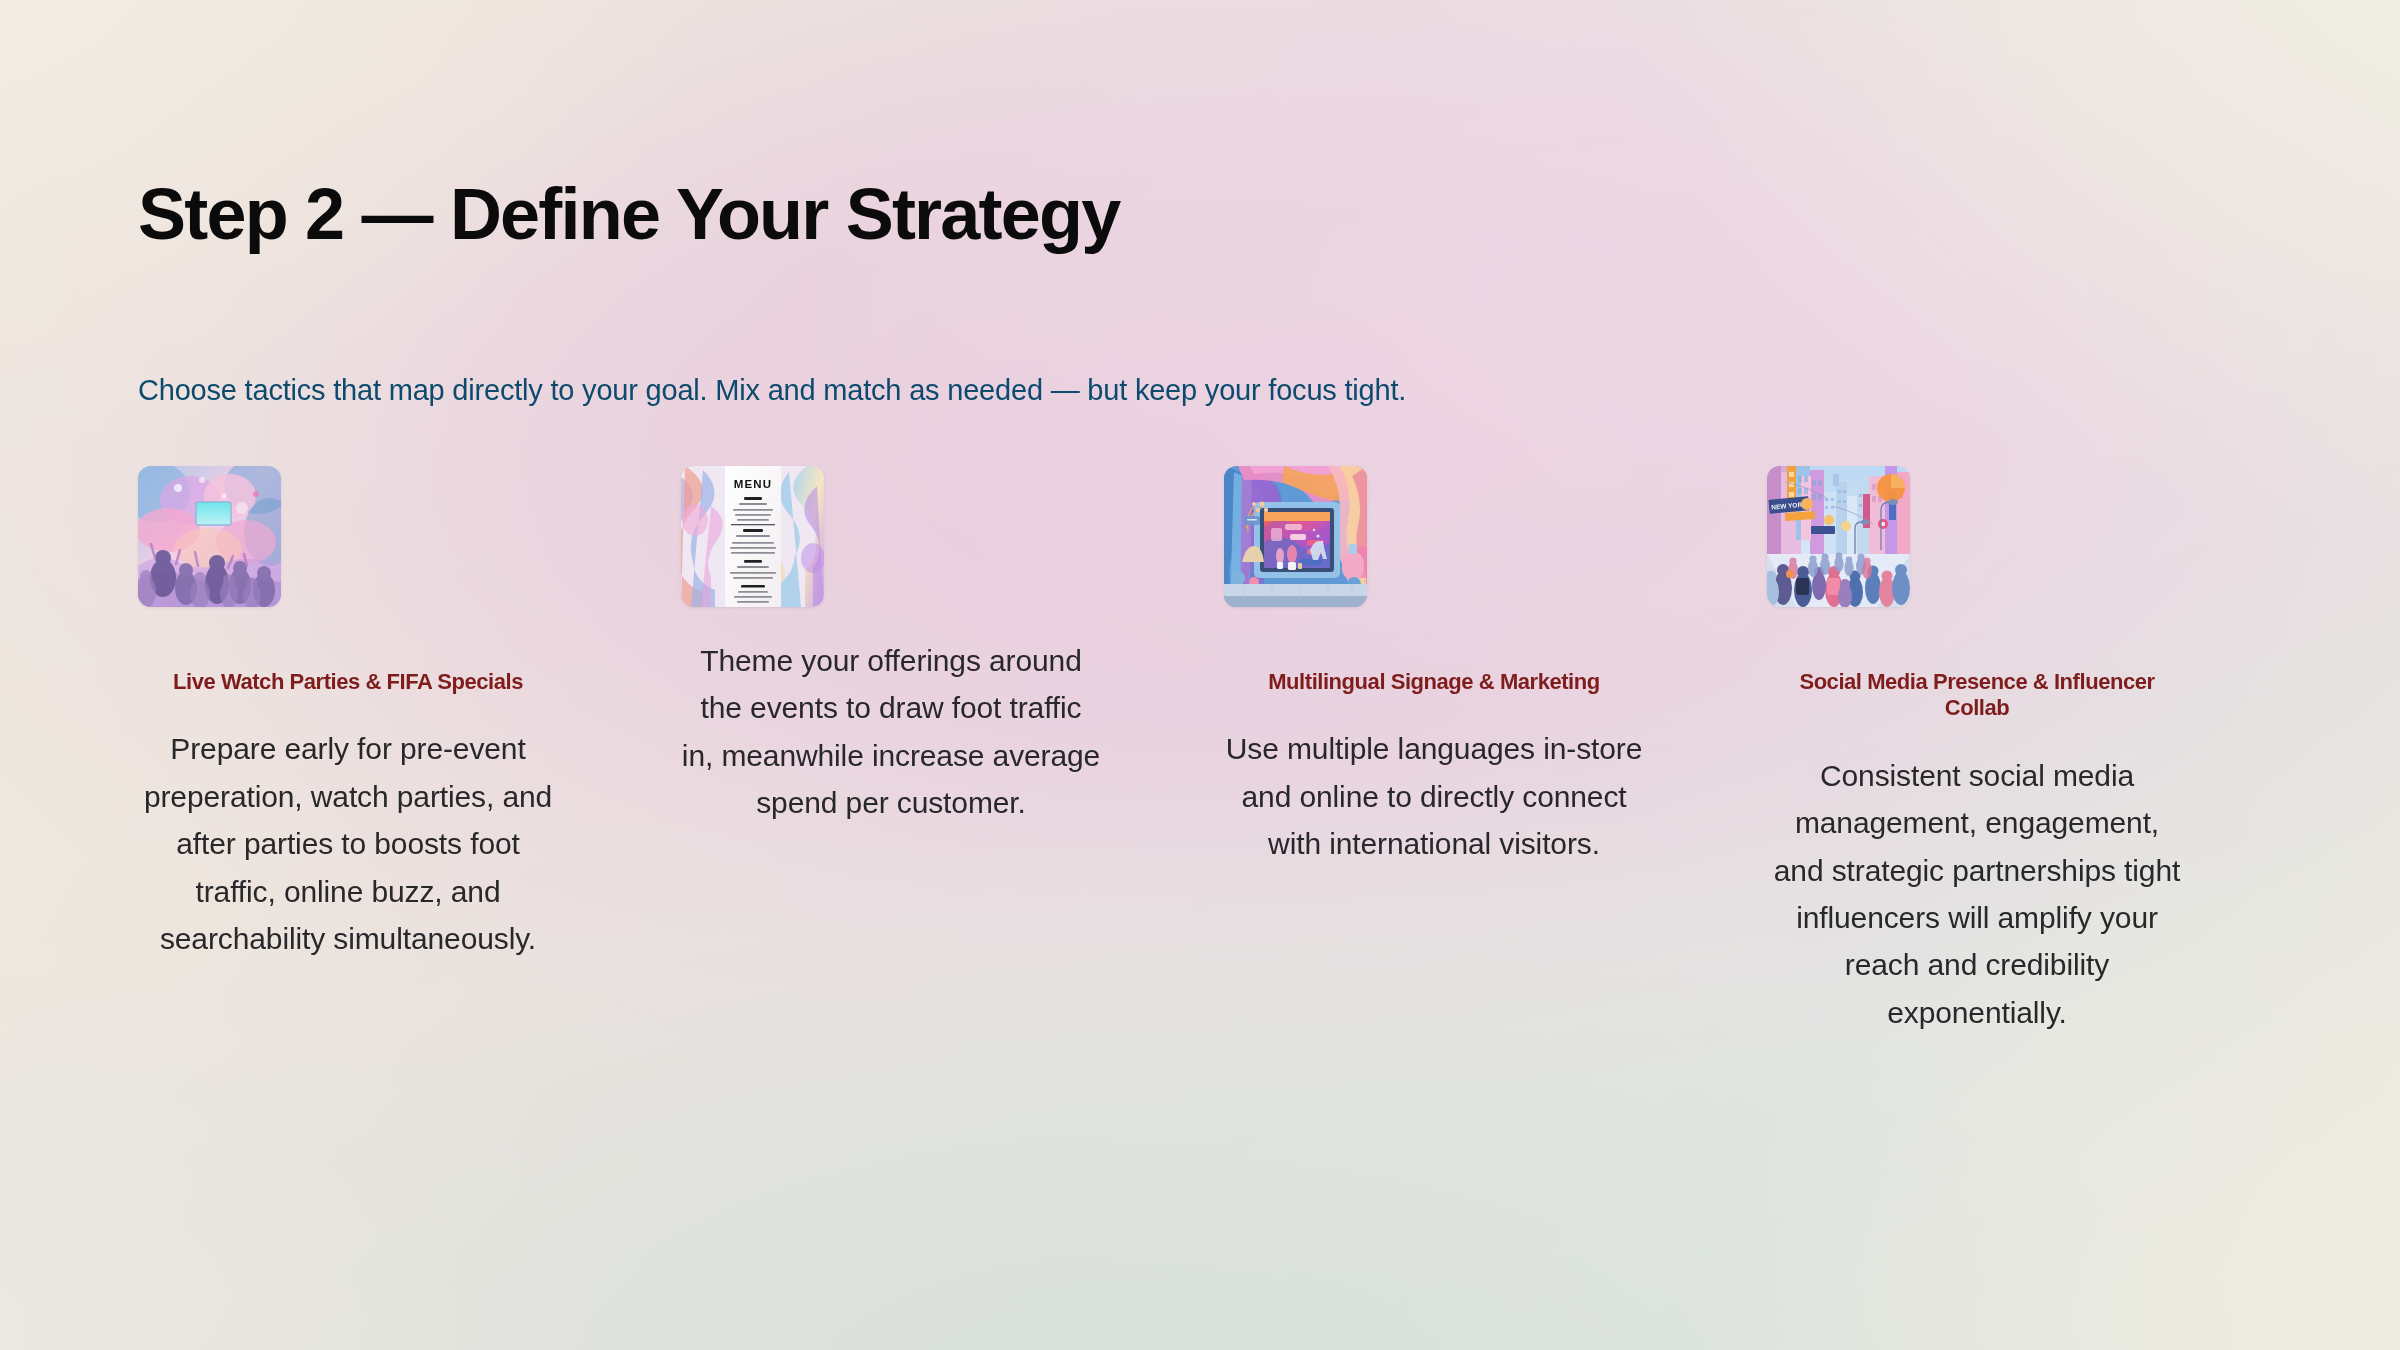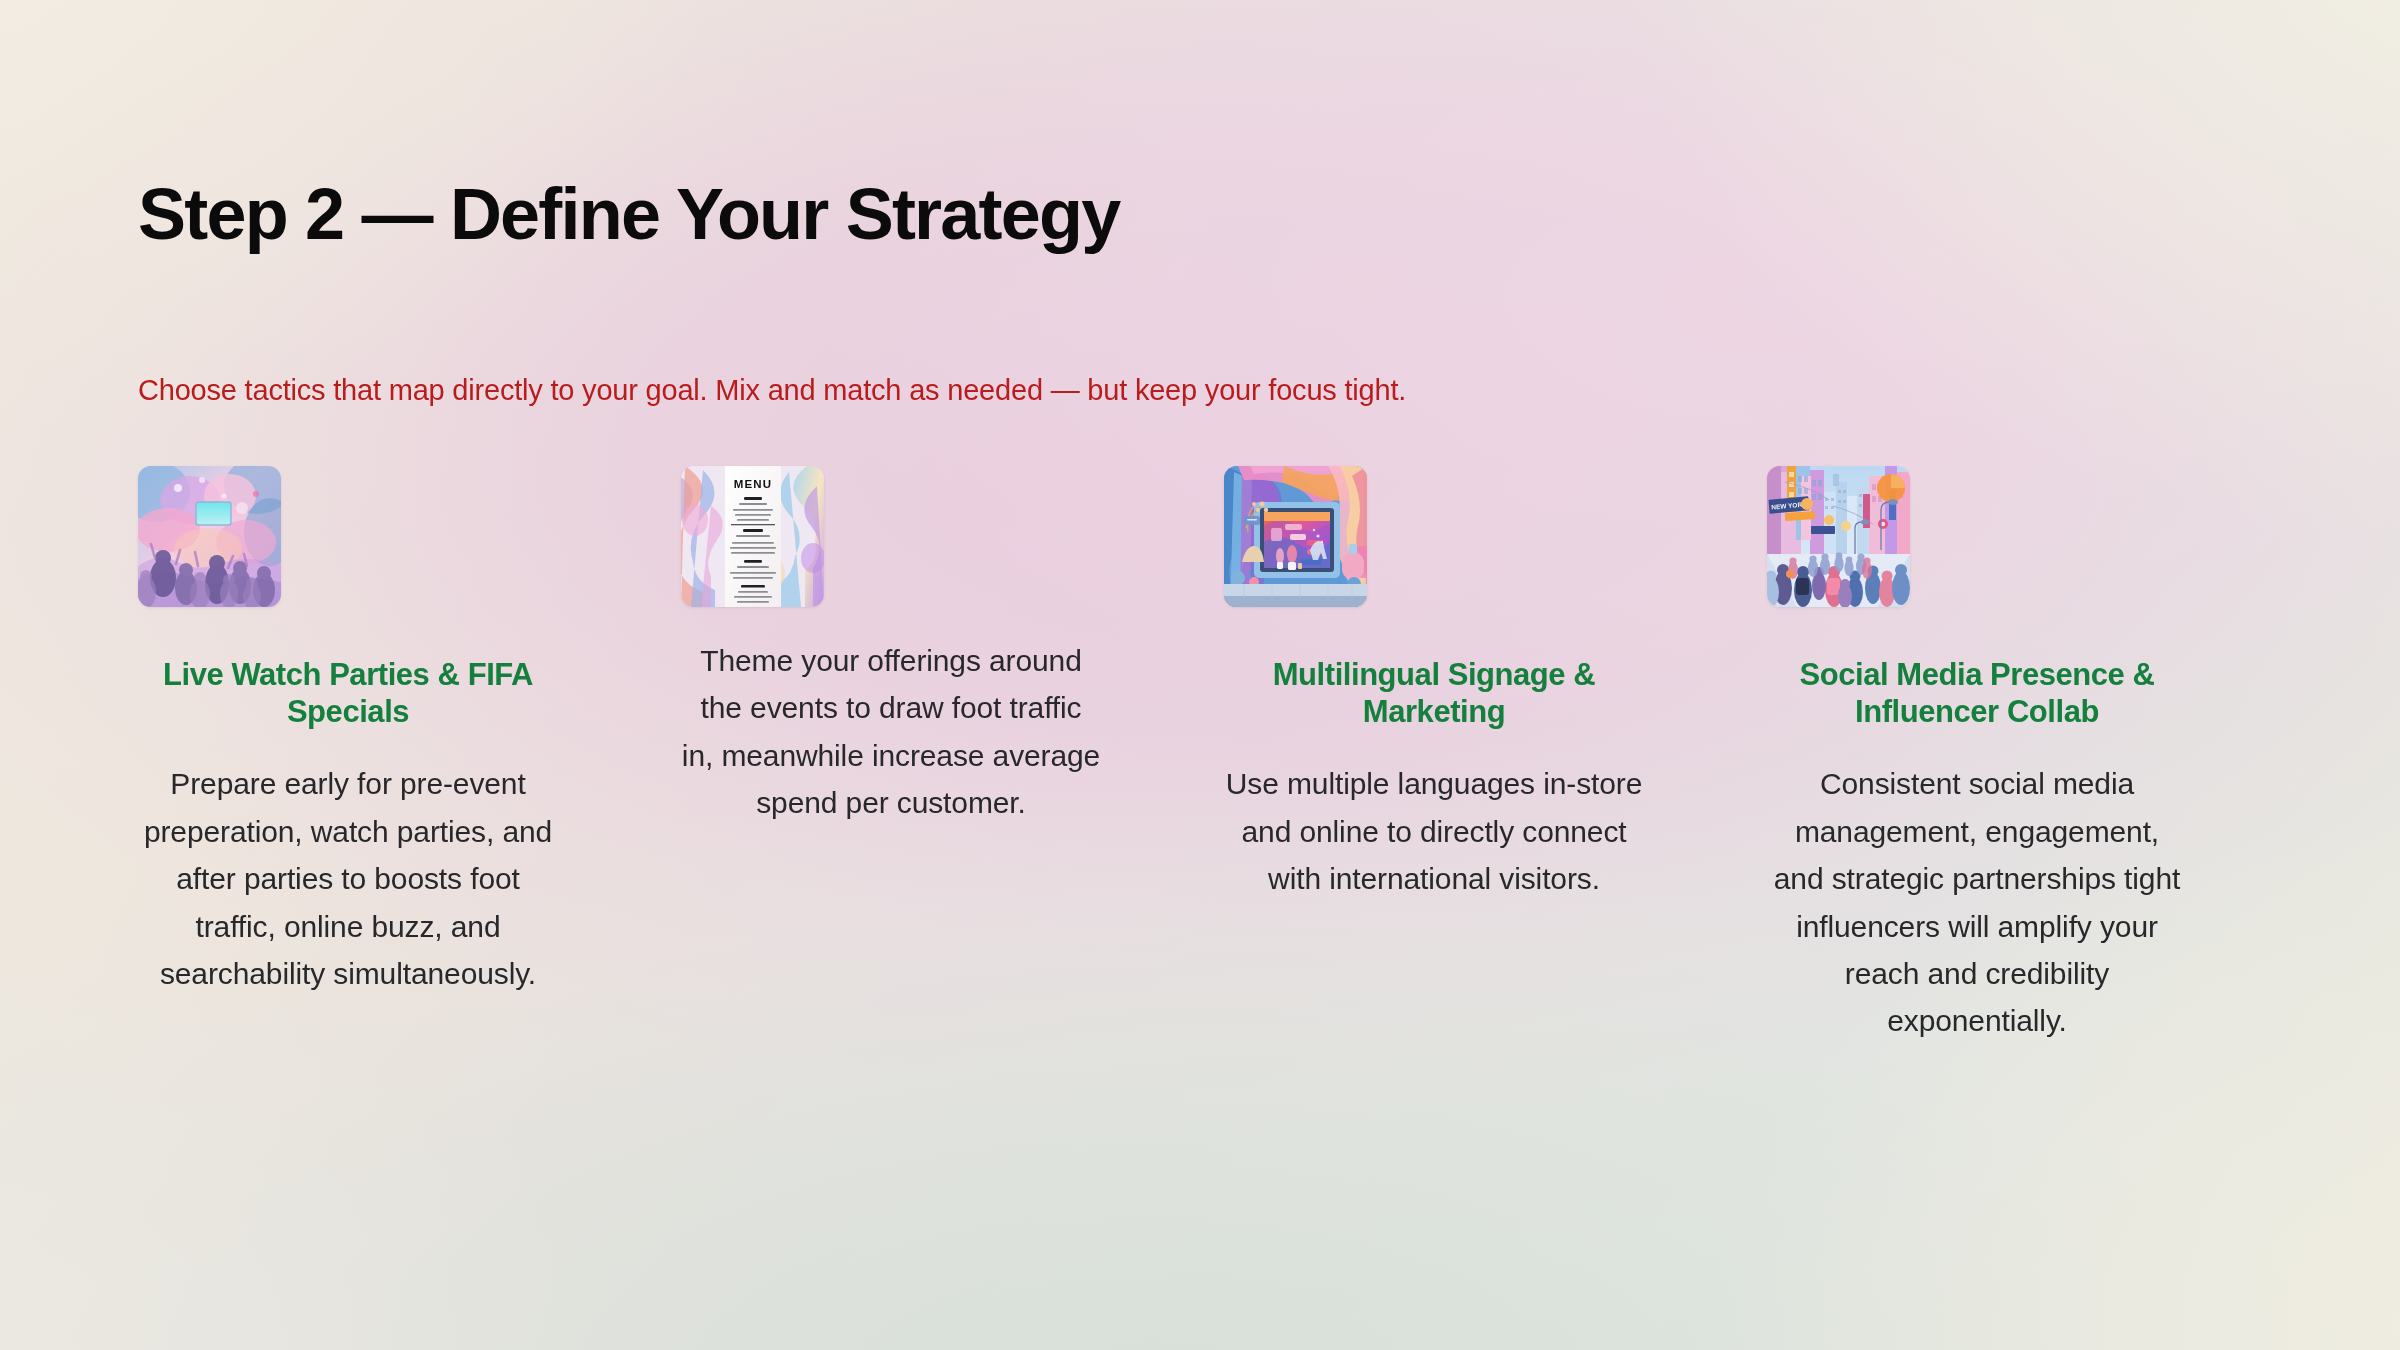--- a/index.html
+++ b/index.html
@@ -79,21 +79,21 @@
     color:#0b0b0c;
     font-stretch:condensed;
   }
 
   .page-subtitle {
     position:absolute;
     left:138px; top:372px;
     font-size:29px;
     line-height:1.3;
     font-weight:400;
-    color:#b91c1c;
+    color:#0c4a6e;
     letter-spacing:-0.2px;
   }
 
   .cards {
     position:absolute;
     left:138px; top:466px;
     width:2176px;
     display:grid;
     grid-template-columns:repeat(4, 443px);
     column-gap:100px;
@@ -104,25 +104,25 @@
   .thumb {
     width:143px; height:141px;
     border-radius:13px;
     overflow:hidden;
     position:relative;
     box-shadow:0 1px 3px rgba(60,40,60,0.10);
   }
   .thumb svg { display:block; width:143px; height:141px; }
 
   .card-title {
-    margin-top:49px;
-    font-size:31px;
+    margin-top:62px;
+    font-size:22px;
     line-height:1.20;
     font-weight:700;
-    color:#15803d;
+    color:#7f1d1d;
     letter-spacing:-0.45px;
     max-width:420px;
   }
 
   .card-body {
     margin-top:30px;
     font-size:30px;
     line-height:1.58;
     font-weight:400;
     color:#28282b;

